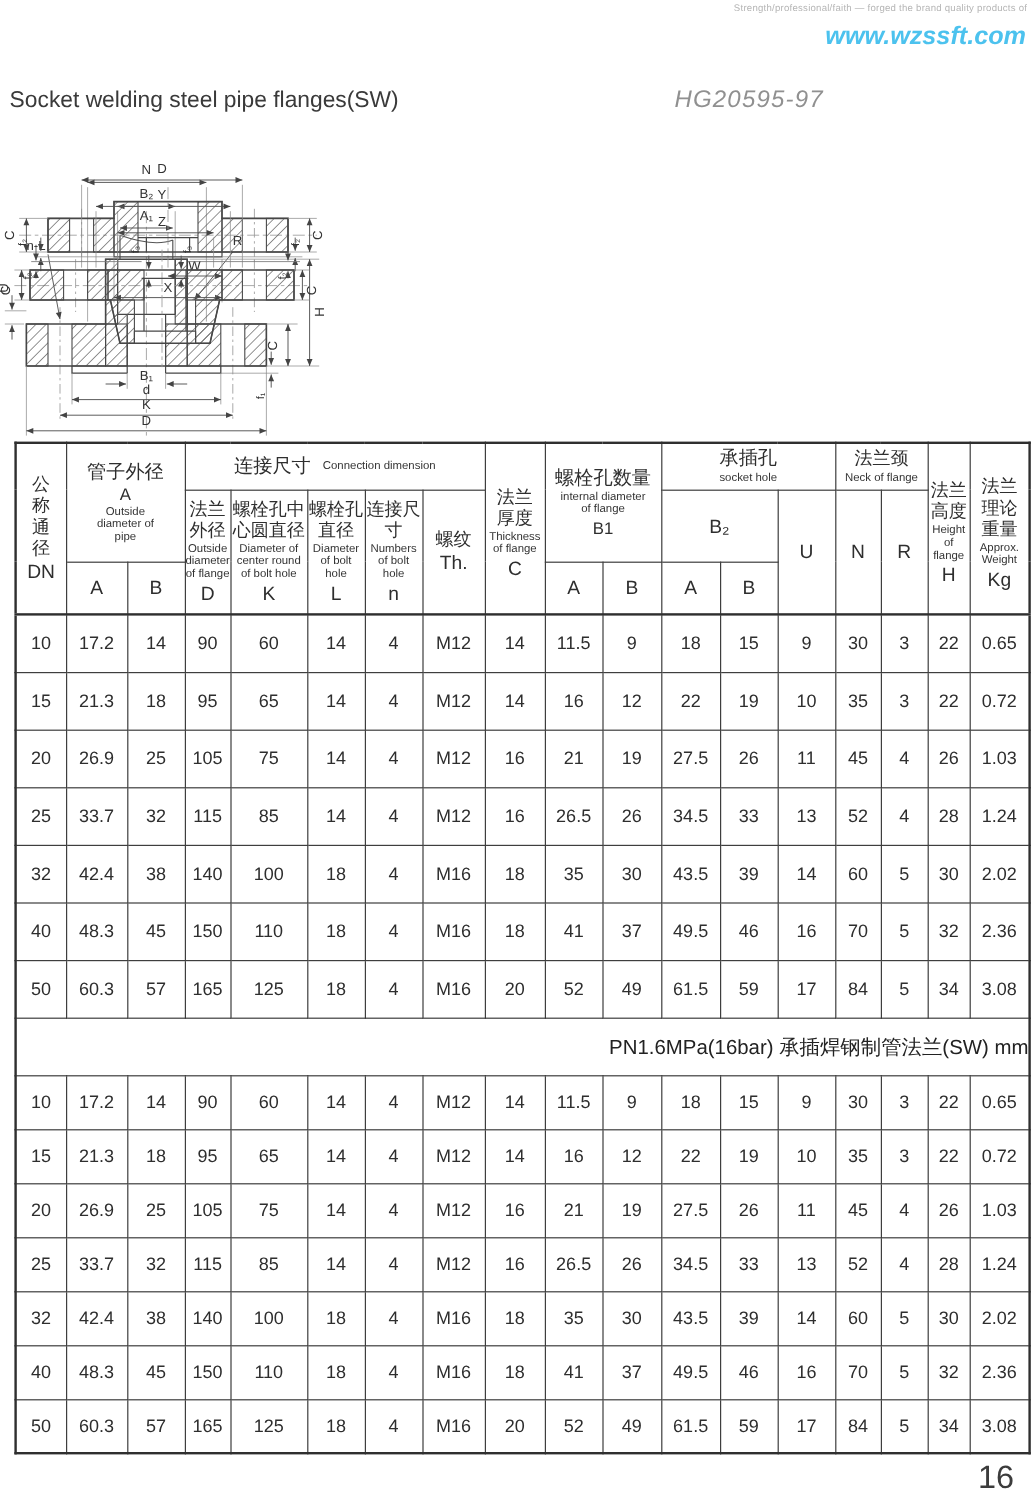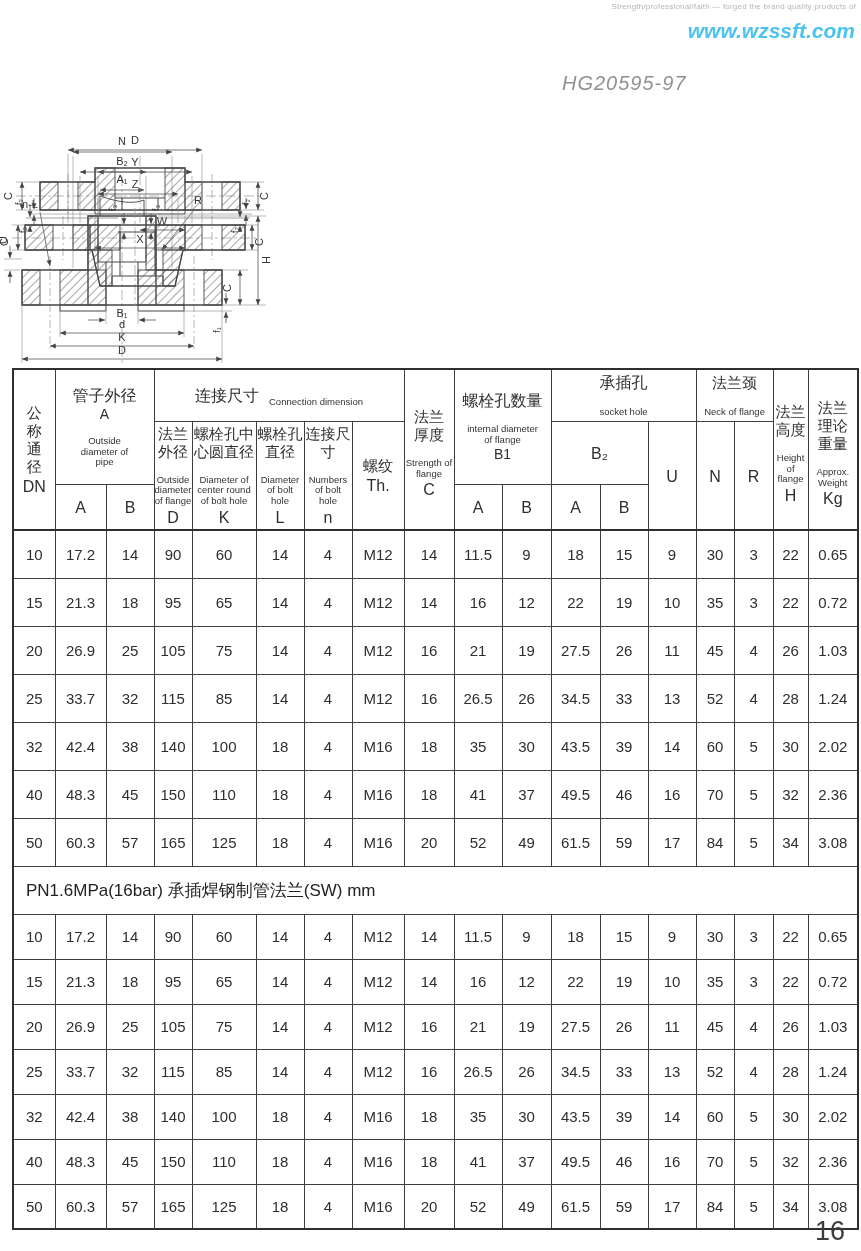--- a/index.html
+++ b/index.html
@@ -23,49 +23,50 @@
 
   table.spec{position:absolute;top:368px;left:12px;width:845px;border-collapse:collapse;table-layout:fixed;border:2px solid #2f2f2f}
   .spec th,.spec td{border:1px solid #3e3e3e;text-align:center;vertical-align:middle;font-weight:normal;padding:0;overflow:hidden}
   .spec thead tr.hr1{height:34px}
   .spec thead tr.hr2{height:60px}
   .spec thead tr.hr3{height:44px}
   .spec thead th{border-bottom-color:#3e3e3e}
   .spec thead{border-bottom:2px solid #2f2f2f}
   .spec .s1 td{height:48px;font-size:15px}
   .spec .s2 td{height:45px;font-size:15px}
-  .spec .title-row td{height:48px;text-align:left;padding-left:12px;font-size:17px;color:#222}
+  .spec .title-row td{height:48px;text-align:right;padding-left:12px;font-size:17px;color:#222}
 
   .hcell{display:flex;flex-direction:column;align-items:center;height:100%;padding:3px 1px;line-height:1.15}
   .hcell.center{justify-content:center}
   .hcell.tight{justify-content:flex-end;gap:1px}
   .hrow{display:flex;align-items:baseline;justify-content:center;gap:10px;height:100%;align-items:center}
   .grow{flex:1 1 auto}
   .sp1{flex:0 0 8px}
   .sp2{flex:1 1 auto}
   .zh{font-size:15px;line-height:1.2}
   .zh.big{font-size:16px}
   .w1{width:1.2em;word-break:break-all}
   .w2{width:2.35em;word-break:break-all}
   .w3{width:3.45em;word-break:break-all}
   .w4{width:4.55em;word-break:break-all}
-  .en{font-size:9.5px;color:#333;line-height:1.12;margin-top:14px}
+  .en{font-size:9.5px;color:#333;line-height:1.12;margin-top:1px}
   .mw40{max-width:40px}.mw44{max-width:46px}.mw48{max-width:50px}.mw52{max-width:54px}.mw60{max-width:62px}.mw62{max-width:64px}.mw70{max-width:72px}
   .letter{font-size:16px;line-height:1.1;margin-top:2px}
   .letter.sm{font-size:14px}
 
   .pageno{position:absolute;top:1216px;right:16px;font-size:27px;color:#3c3c3c}
 </style>
 </head>
 <body>
 
 <div class="page">
 
   <div class="tagline">Strength/professional/faith — forged the brand quality products of</div>
   <div class="website">www.wzssft.com</div>
+  <div class="doc-subtitle">Socket welding steel pipe flanges(SW)</div>
   <div class="std-code">HG20595-97</div>
 
   <div class="drawings">
 
     <svg id="svg1" width="290" height="238" viewBox="0 0 290 238">
       <defs>
         <pattern id="h1" patternUnits="userSpaceOnUse" width="6" height="6" patternTransform="rotate(45)">
           <line x1="0" y1="0" x2="0" y2="6" stroke="#5a5a5a" stroke-width="1.1"></line>
         </pattern>
         <marker id="a1" viewBox="0 0 10 10" refX="9.5" refY="5" markerWidth="8" markerHeight="8" orient="auto-start-reverse">
@@ -301,21 +302,21 @@
         <th colspan="5">
           <div class="hrow">
               <span class="zh big">连接尺寸</span>
               <span class="en">Connection dimension</span>
             </div>
         </th>
         <th rowspan="3">
           <div class="hcell">
               <div class="sp1"></div>
               <div class="zh w2">法兰厚度</div>
-              <div class="en mw48">Strength of flange</div>
+              <div class="en mw48">Thickness of flange</div>
               <div class="sp2"></div>
               <div class="letter">C</div>
             </div>
         </th>
         <th colspan="2" rowspan="2">
           <div class="hcell center">
               <div class="zh big">螺栓孔数量</div>
               <div class="en mw70">internal diameter of flange</div>
               <div class="letter sm">B1</div>
             </div>

